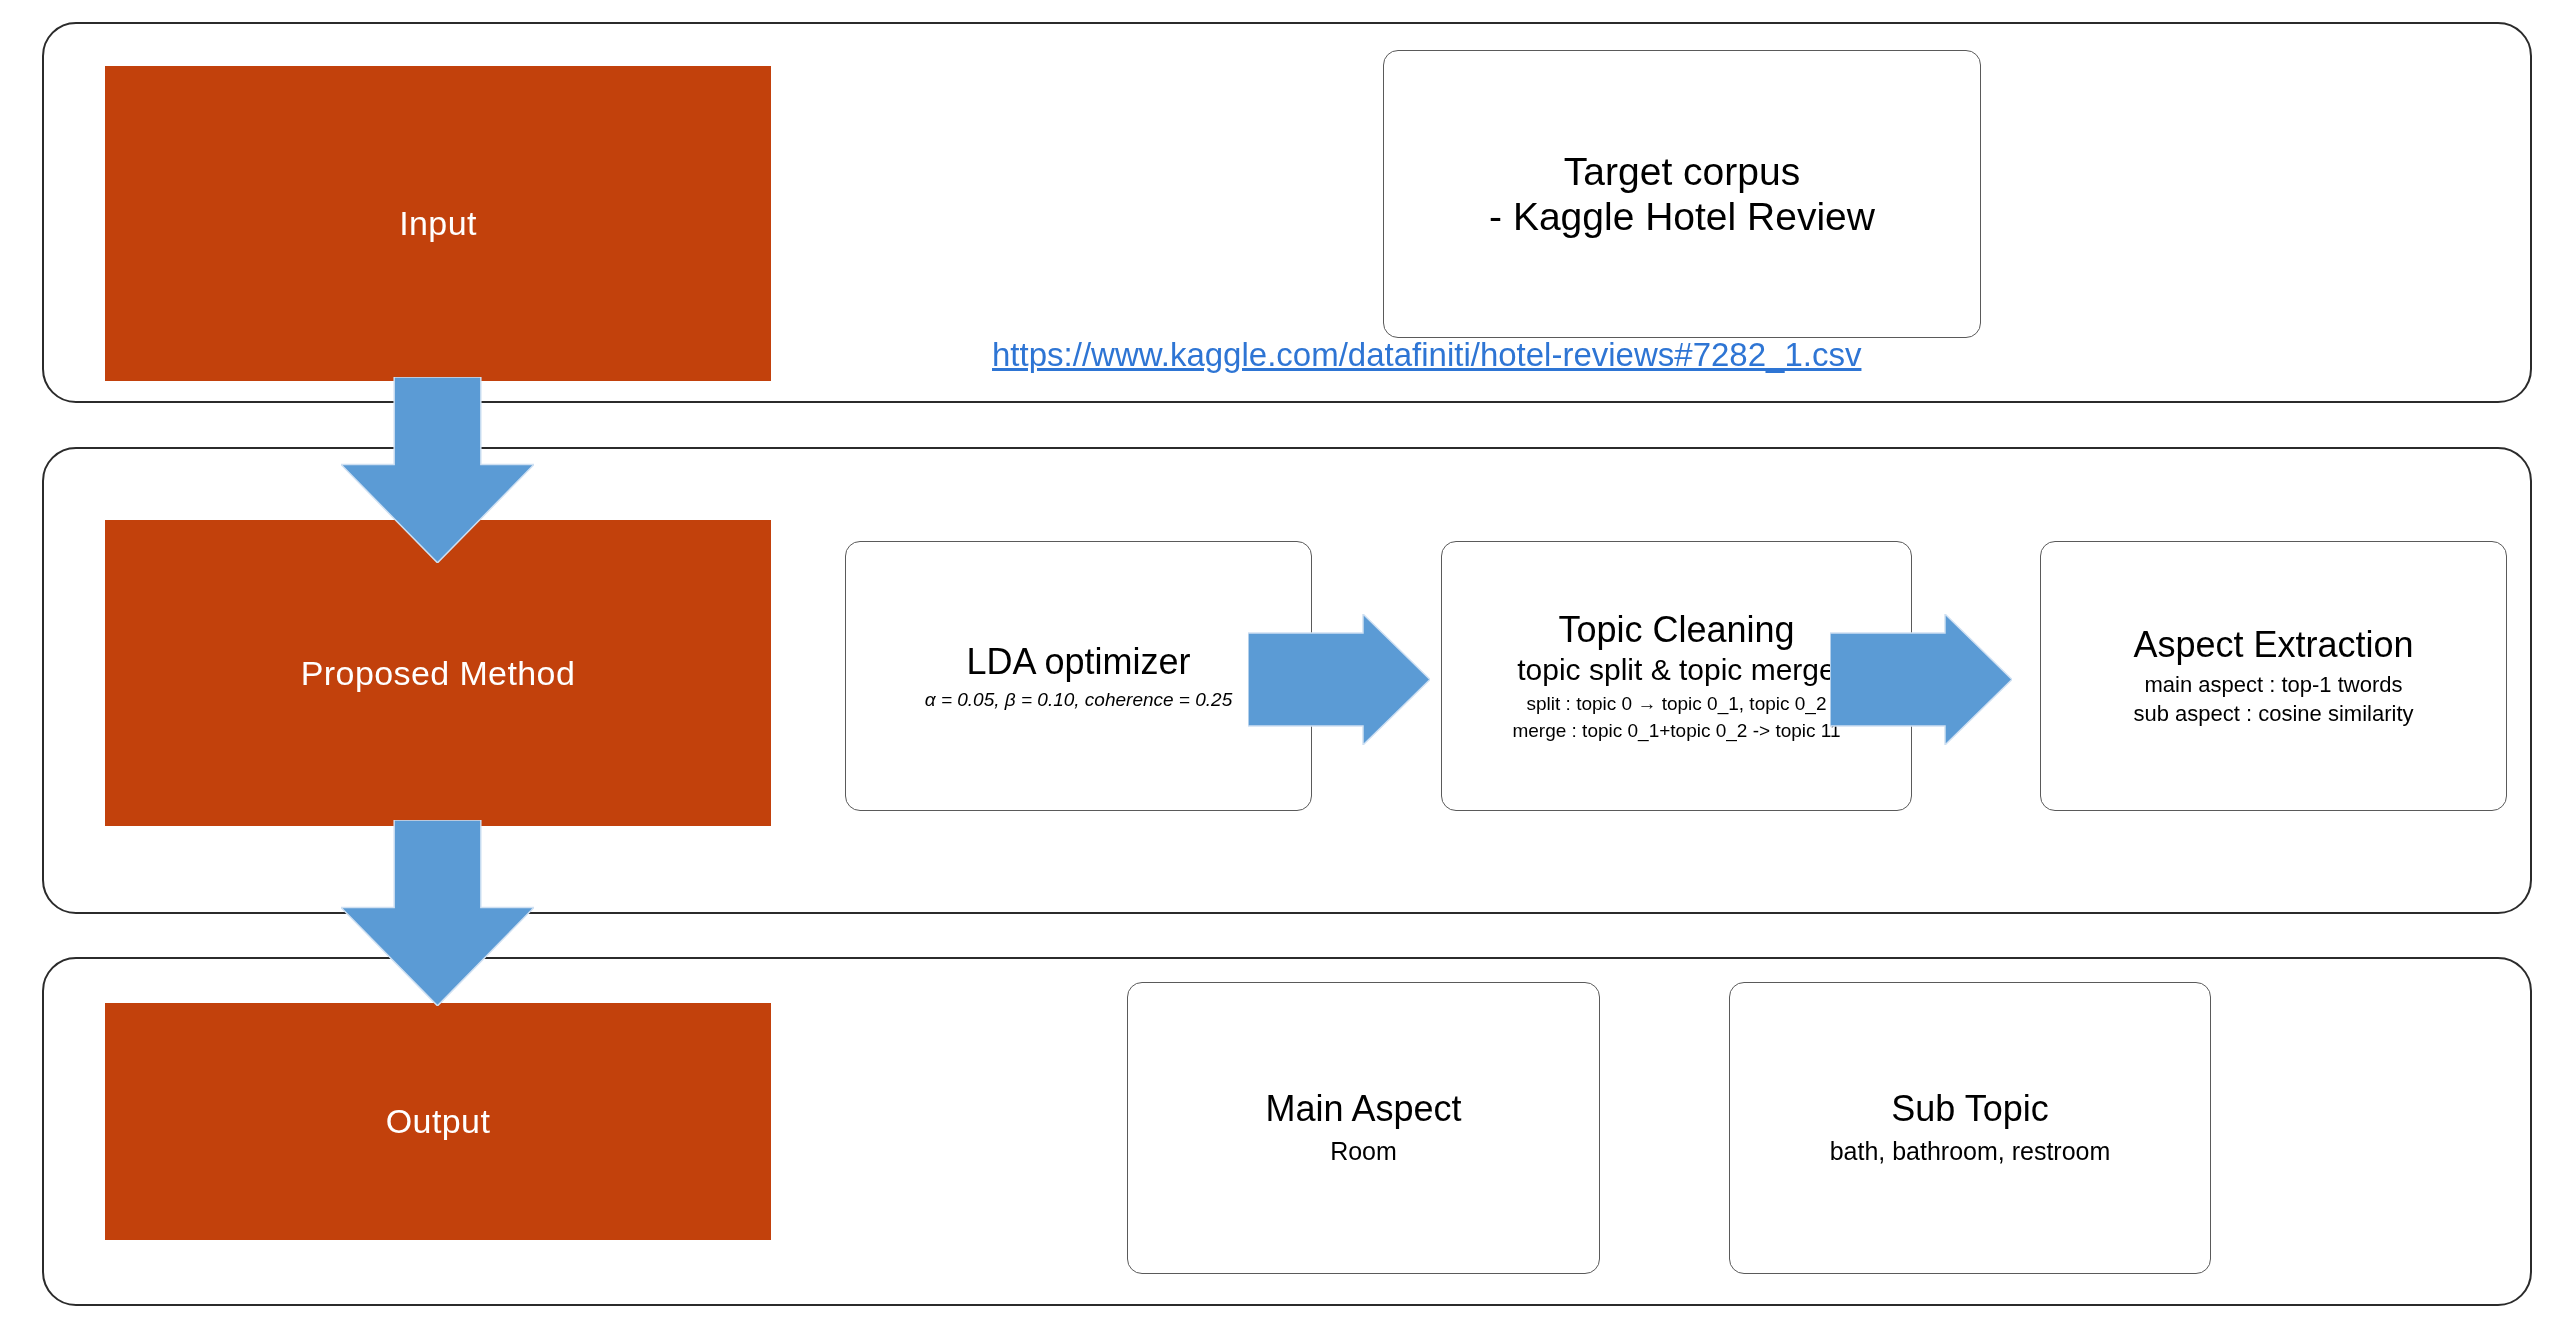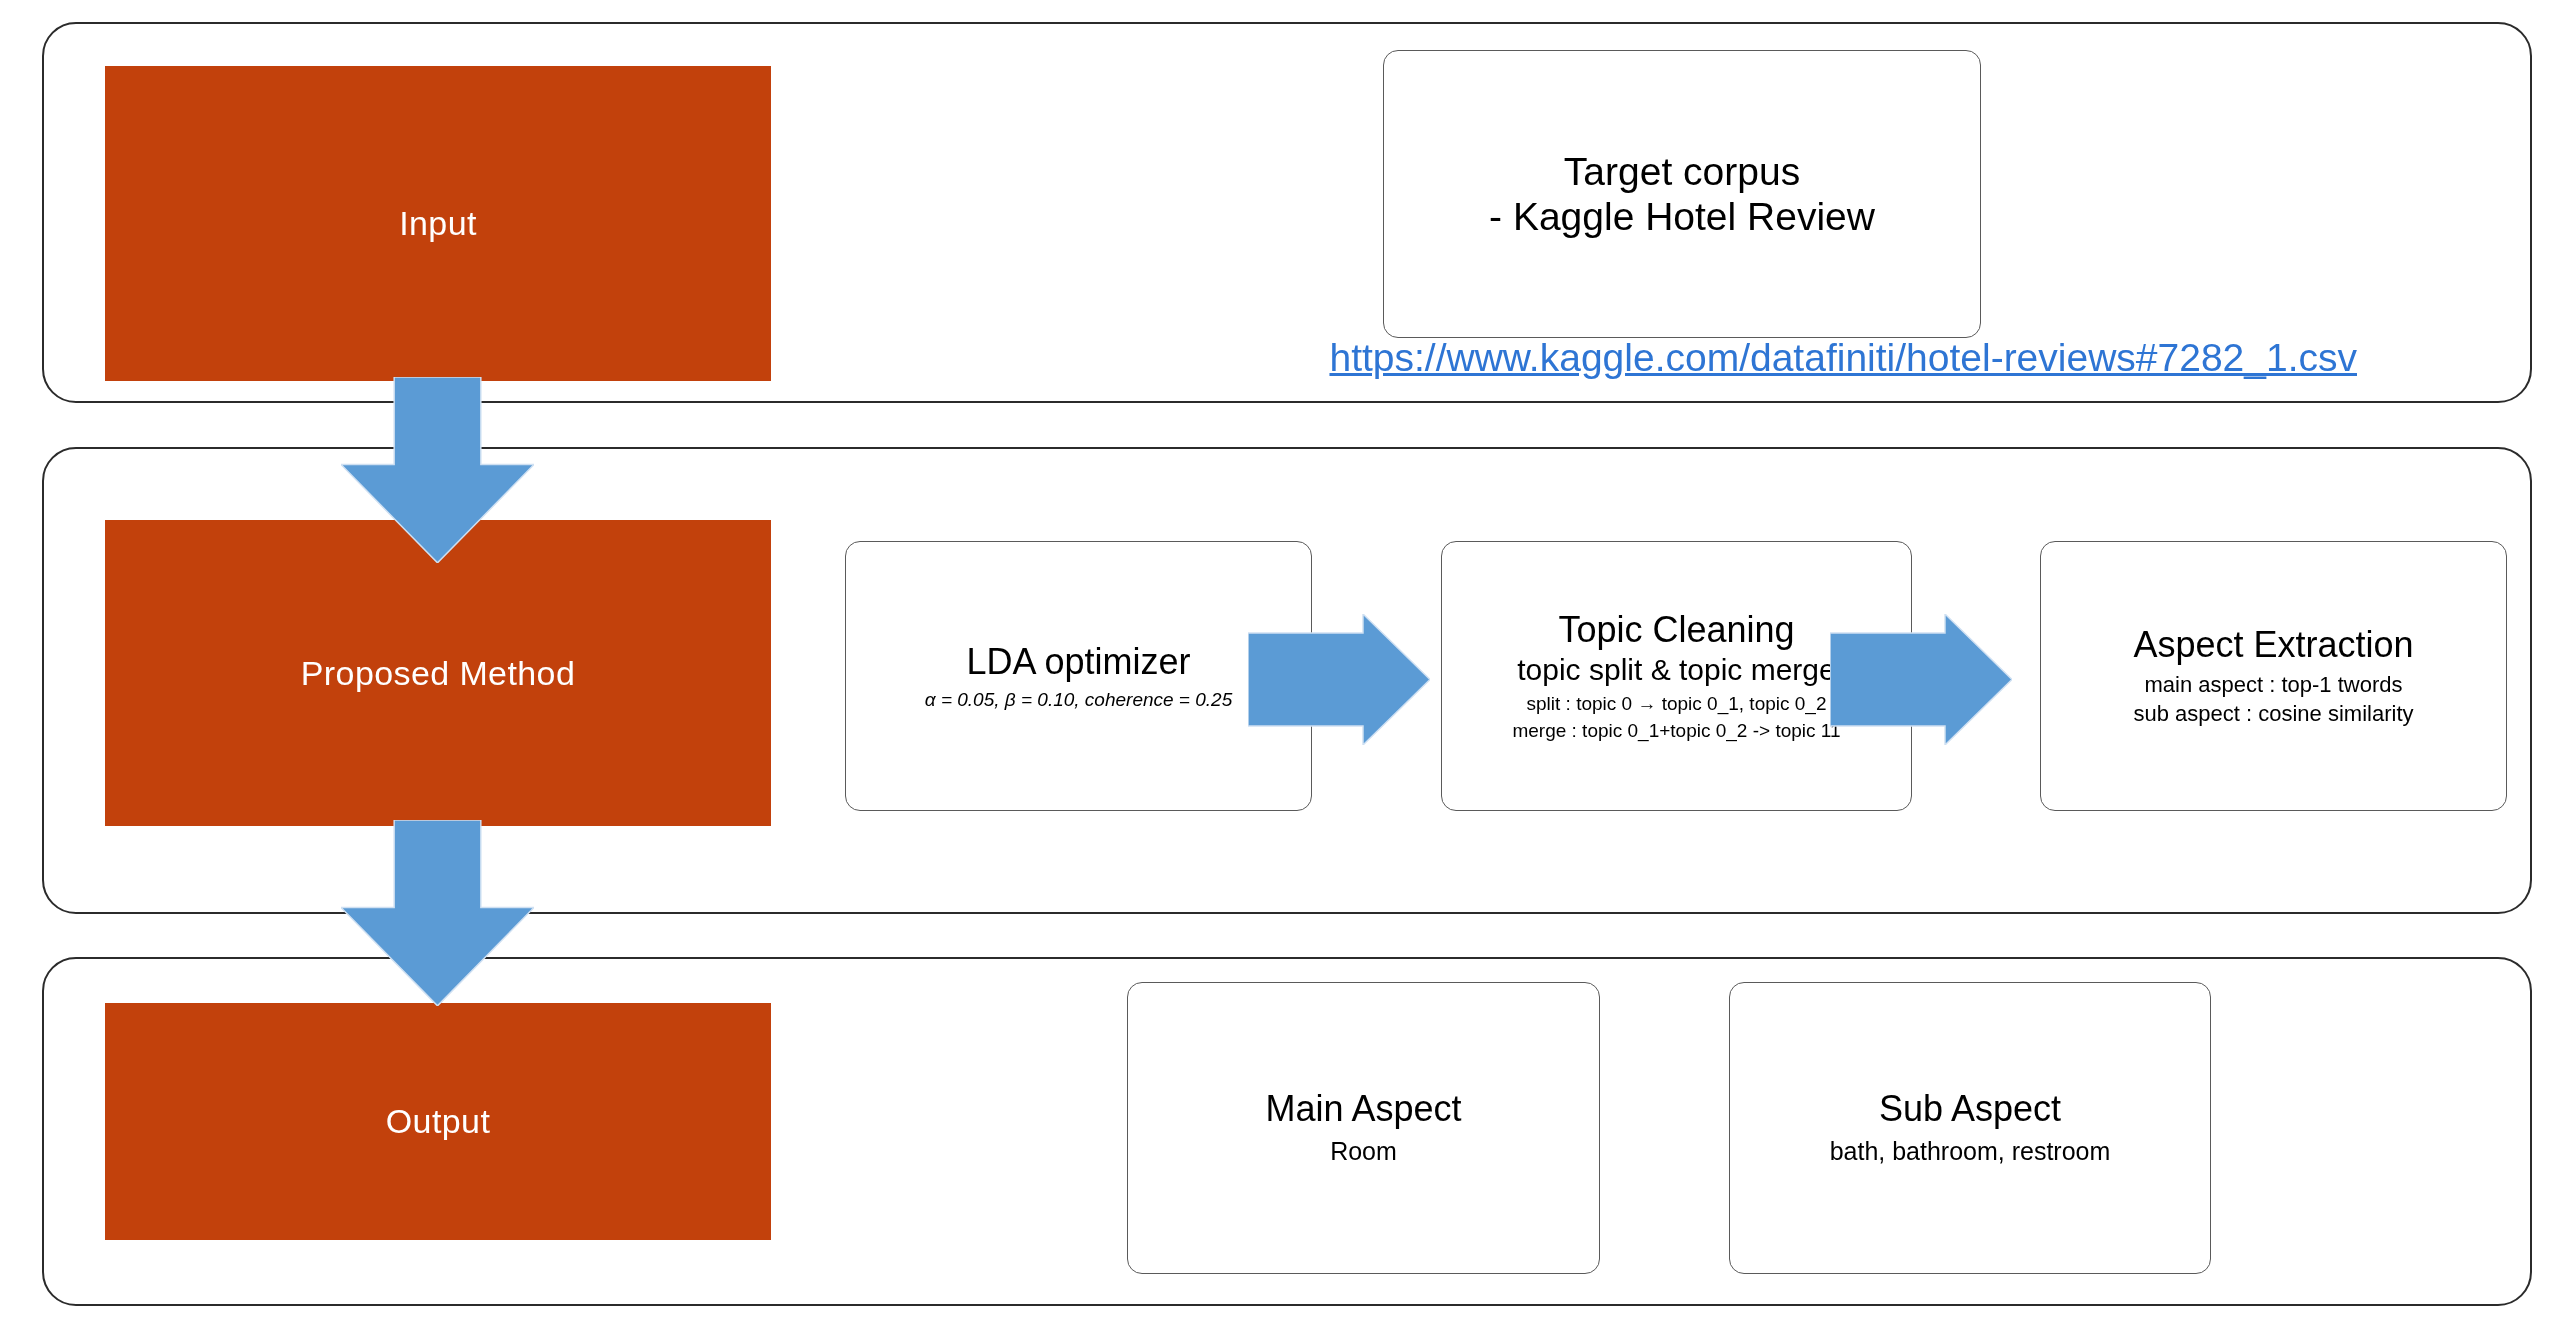--- a/index.html
+++ b/index.html
@@ -87,25 +87,25 @@
     left: 1383px; top: 50px; width: 598px; height: 288px;
   }
   #card-corpus .title { font-size: 39px; }
 
   
   #corpus-url {
     position: absolute;
     left: 992px;
     top: 336px;
     width: 1365px;
-    font-size: 39px;
+    font-size: 33px;
     color: #2E75D4;
     text-decoration: underline;
     text-decoration-color: #2E75D4;
-    text-align: right;
+    text-align: left;
     white-space: nowrap;
     cursor: pointer;
   }
 
   
   #card-lda      { left: 845px; top: 541px; width: 467px; height: 270px; }
   #card-cleaning { left: 1441px; top: 541px; width: 471px; height: 270px; }
   #card-aspect   { left: 2040px; top: 541px; width: 467px; height: 270px; }
 
   #card-lda .title { font-size: 36px; margin-bottom: 5px; }
@@ -211,18 +211,18 @@
   <div class="stage-label" id="stage-output">
     <span>Output</span>
   </div>
 
   <div class="card" id="card-main-aspect">
     <div class="title">Main Aspect</div>
     <div class="detail">Room</div>
   </div>
 
   <div class="card" id="card-sub-aspect">
-    <div class="title">Sub Aspect</div>
+    <div class="title">Sub Topic</div>
     <div class="detail">bath, bathroom, restroom</div>
   </div>
 
 </div>
 
 
 </body></html>

